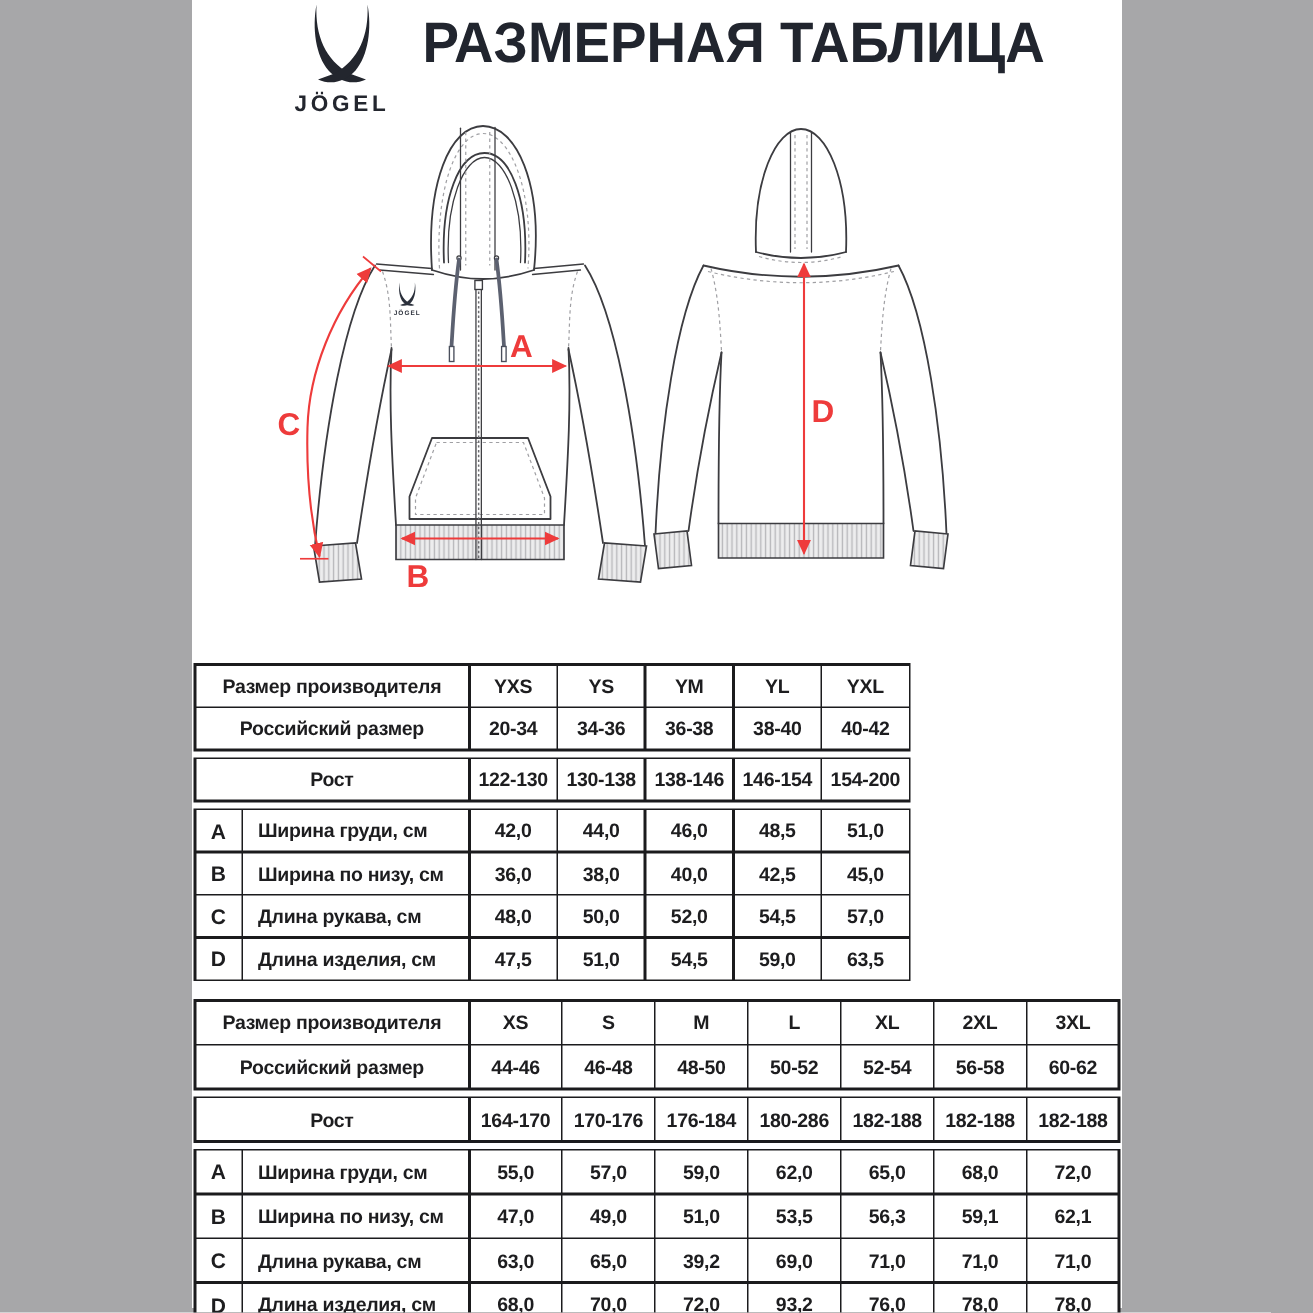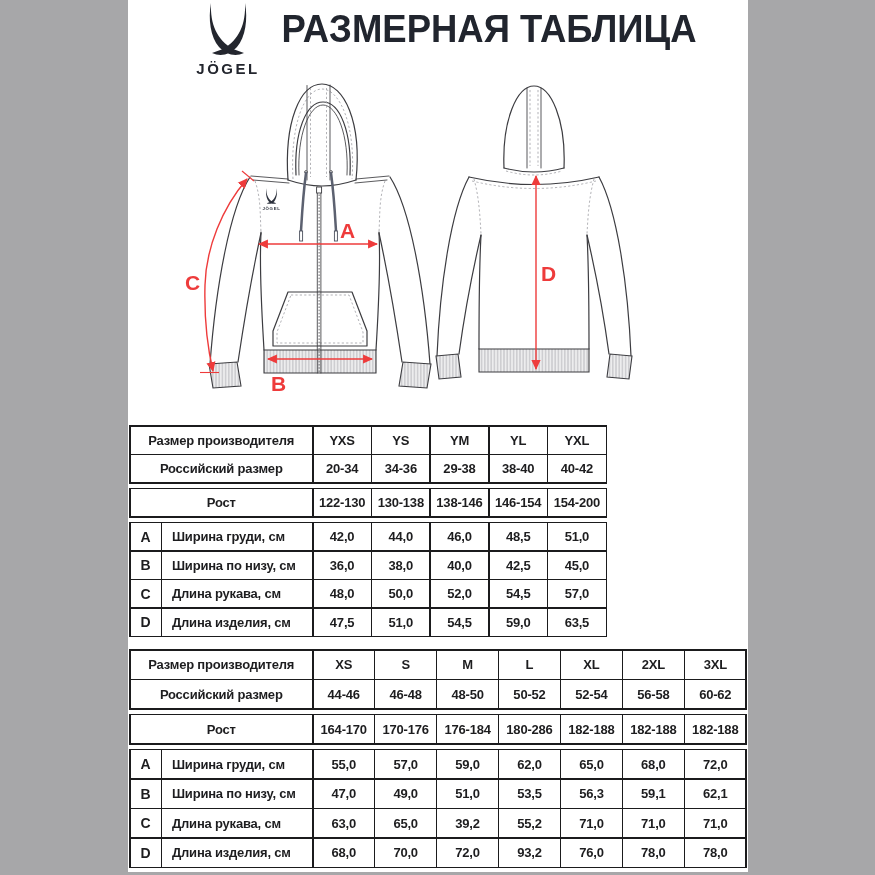--- a/index.html
+++ b/index.html
@@ -29,21 +29,21 @@
   .string{fill:none;stroke:#5c6170;stroke-width:2.5;stroke-linecap:round;}
   .dim{fill:none;stroke:#ee3b3b;stroke-width:1.4;}
   .dimtick{fill:none;stroke:#ee3b3b;stroke-width:1.1;}
   .dimlabel{font-family:"Liberation Sans",sans-serif;font-weight:bold;font-size:21px;fill:#ee3b3b;}
   .chest-word{font-family:"Liberation Sans",sans-serif;font-weight:bold;font-size:4.3px;letter-spacing:.7px;fill:#2b303b;text-anchor:middle;}
   
   .size-table{position:absolute;left:1px;}
   .t0{top:425px;width:478px;}
   .t1{top:649px;width:618px;}
   .tblock{display:grid;gap:1.5px;padding:1.5px;background:#1b1b1d;margin-top:4px;box-sizing:border-box;}
-  .tblock:first-child{margin-top:0;}
+  .tblock:first-child{margin-top:17px;}
   .t0 .tblock{grid-auto-rows:27px;}
   .t1 .tblock{grid-auto-rows:28px;}
   .tcell{
     background:#fff;display:flex;align-items:center;justify-content:center;
     font-size:13px;font-weight:bold;color:#1d1d1f;letter-spacing:-0.2px;white-space:nowrap;
   }
   .tcell.mlbl{justify-content:flex-start;padding-left:10px;}
   .tcell.key{font-size:14px;}
 </style>
 </head>
@@ -173,21 +173,21 @@
         <div class="tblock" style="grid-template-columns: 30px 150px repeat(5, 1fr);">
           <div class="tcell lbl" style="grid-column: 1 / span 2;">Размер производителя</div>
           <div class="tcell val">YXS</div>
           <div class="tcell val">YS</div>
           <div class="tcell val">YM</div>
           <div class="tcell val">YL</div>
           <div class="tcell val">YXL</div>
           <div class="tcell lbl" style="grid-column: 1 / span 2;">Российский размер</div>
           <div class="tcell val">20-34</div>
           <div class="tcell val">34-36</div>
-          <div class="tcell val">29-38</div>
+          <div class="tcell val">36-38</div>
           <div class="tcell val">38-40</div>
           <div class="tcell val">40-42</div>
         </div>
         <div class="tblock" style="grid-template-columns: 30px 150px repeat(5, 1fr);">
           <div class="tcell lbl" style="grid-column: 1 / span 2;">Рост</div>
           <div class="tcell val">122-130</div>
           <div class="tcell val">130-138</div>
           <div class="tcell val">138-146</div>
           <div class="tcell val">146-154</div>
           <div class="tcell val">154-200</div>
@@ -269,21 +269,21 @@
           <div class="tcell val">51,0</div>
           <div class="tcell val">53,5</div>
           <div class="tcell val">56,3</div>
           <div class="tcell val">59,1</div>
           <div class="tcell val">62,1</div>
           <div class="tcell key">C</div>
           <div class="tcell mlbl">Длина рукава, см</div>
           <div class="tcell val">63,0</div>
           <div class="tcell val">65,0</div>
           <div class="tcell val">39,2</div>
-          <div class="tcell val">55,2</div>
+          <div class="tcell val">69,0</div>
           <div class="tcell val">71,0</div>
           <div class="tcell val">71,0</div>
           <div class="tcell val">71,0</div>
           <div class="tcell key">D</div>
           <div class="tcell mlbl">Длина изделия, см</div>
           <div class="tcell val">68,0</div>
           <div class="tcell val">70,0</div>
           <div class="tcell val">72,0</div>
           <div class="tcell val">93,2</div>
           <div class="tcell val">76,0</div>

